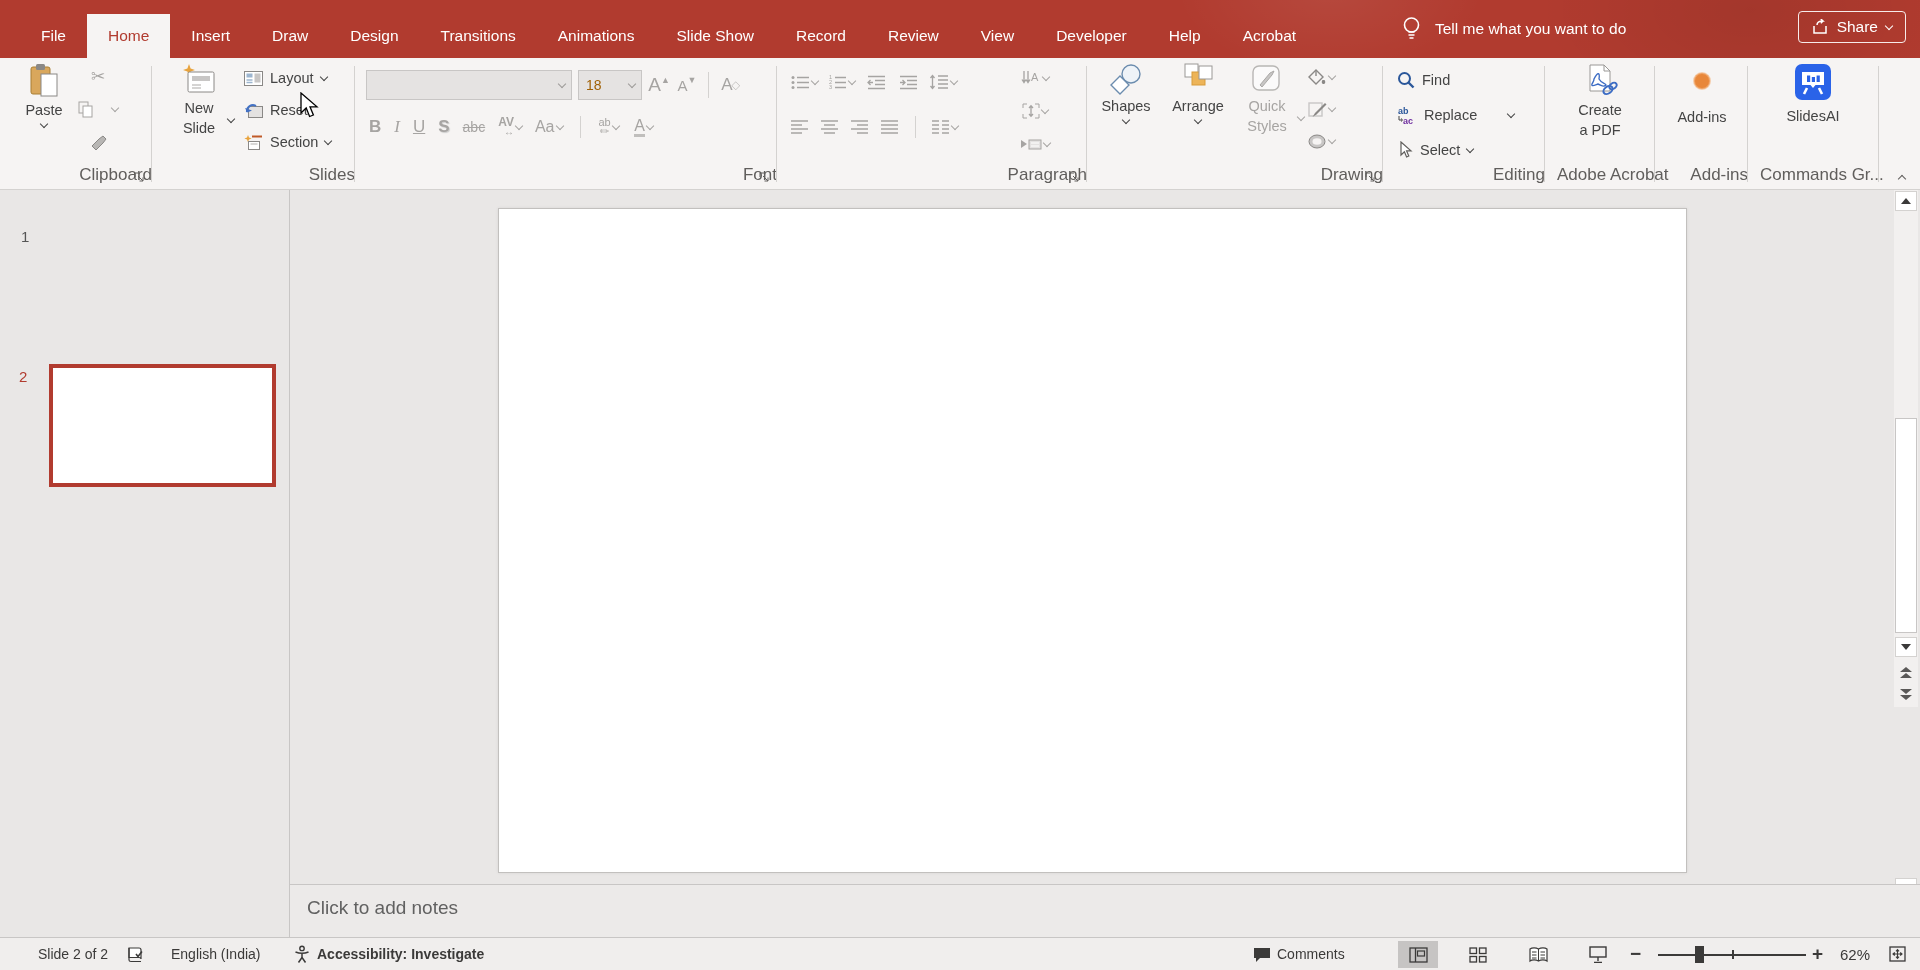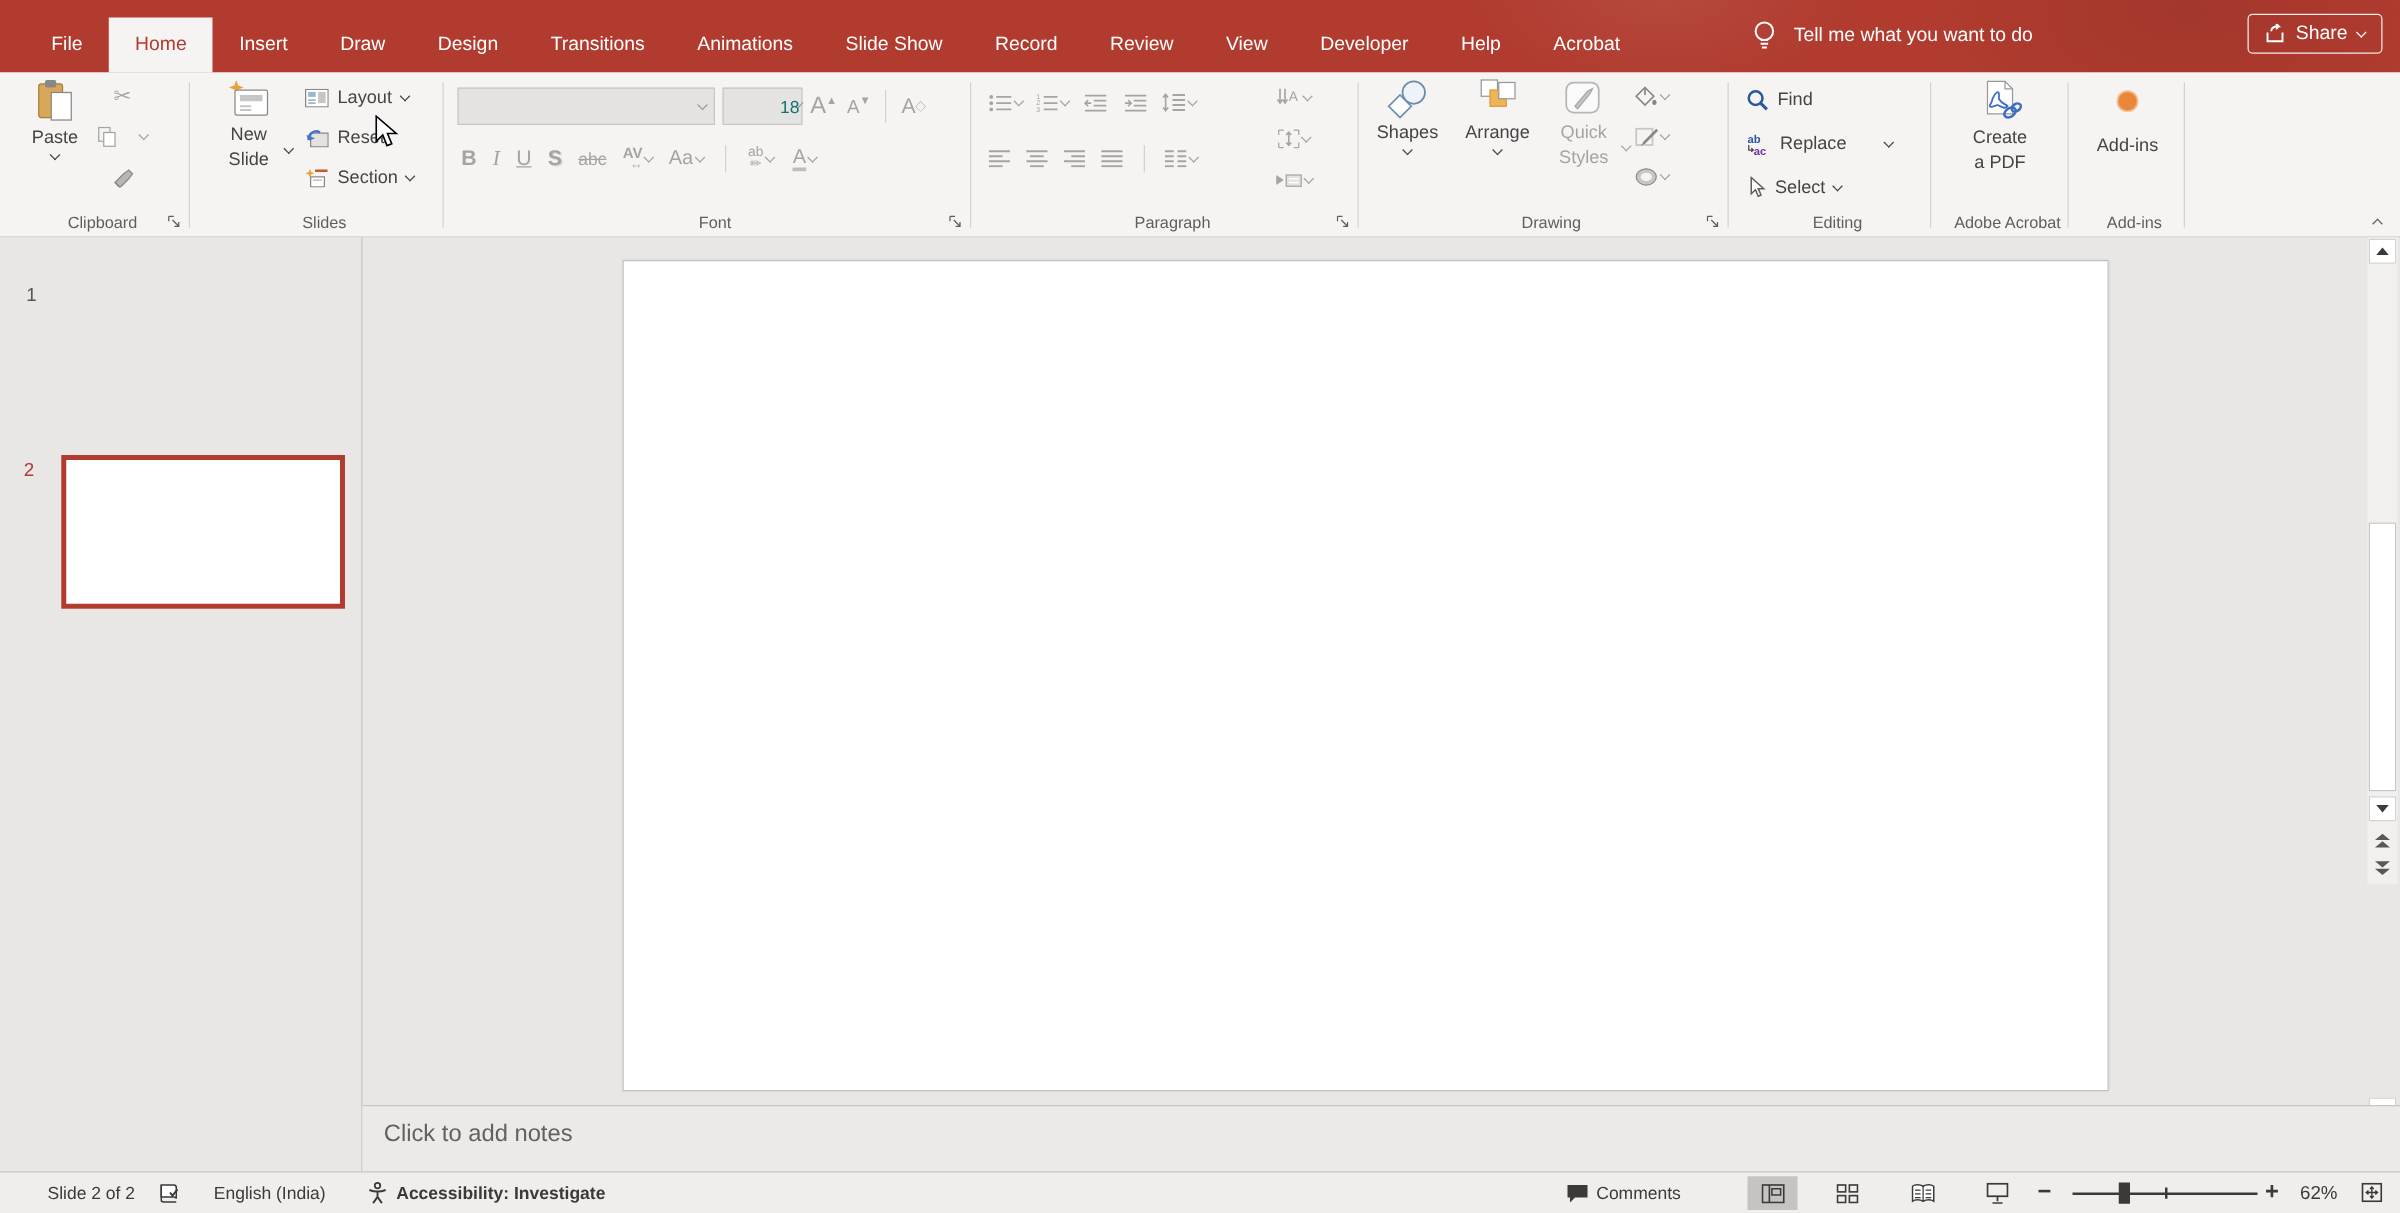--- a/index.html
+++ b/index.html
@@ -21,32 +21,32 @@
   .tab{height:44px; line-height:44px; padding:0 21px; color:#fff; font-size:15.5px; cursor:default;}
   .tab.active{background:var(--ribbon-bg); color:var(--brand-red);}
   .tellme{position:absolute; left:1402px; top:0; height:58px; display:flex; align-items:center; gap:14px; color:#fff; font-size:15.5px; z-index:2;}
   .share-btn{position:absolute; right:14px; top:11px; height:32px; display:flex; align-items:center; gap:8px;
     border:1px solid rgba(255,255,255,.9); border-radius:4px; padding:12px 13px; color:#fff; font-size:15.5px; z-index:2;}
 
   
   .ribbon{position:absolute; left:0; top:58px; width:1920px; height:132px; background:var(--ribbon-bg); border-bottom:1px solid var(--line); color:var(--ink);}
   .grp{position:absolute; top:0; height:132px;}
   .grp::after{content:""; position:absolute; right:0; top:8px; bottom:8px; width:1px; background:var(--line);}
-  .grp-label{position:absolute; bottom:5px; left:12px; right:0; text-align:center; font-size:13px; color:var(--label); white-space:nowrap;}
+  .grp-label{position:absolute; bottom:5px; left:12px; right:0; text-align:right; font-size:17px; color:var(--label); white-space:nowrap;}
   .launcher{position:absolute; bottom:7px; right:7px; width:11px; height:11px;}
   .bigbtn{position:absolute; top:5px; display:flex; flex-direction:column; align-items:center; gap:2px; font-size:14.5px; color:var(--ink); text-align:center;}
   .bigbtn .lbl{line-height:1.35; white-space:pre-line;}
   .bigbtn.dis{color:var(--ink-dim);}
   .cv{display:inline-block; width:6px; height:6px; border-right:1.4px solid currentColor; border-bottom:1.4px solid currentColor; transform:rotate(45deg); vertical-align:middle; margin:-2px 0 0 0;}
   .cv.up{transform:rotate(-135deg); margin-top:4px;}
   .minirow{display:flex; align-items:center; gap:7px; font-size:14.5px; color:var(--ink); height:28px;}
   .vdiv{width:1px; align-self:stretch; background:var(--line); margin:2px 4px;}
   .ghost{color:var(--ink-dim);}
   .fbtn{display:flex; align-items:center; justify-content:center; min-width:22px; height:24px; color:var(--ink-dim); font-size:15px; gap:2px;}
-  .combo{height:30px; background:#e5e3e2; border:1px solid #c8c6c5; display:flex; align-items:center; color:#0f766e; font-size:14px;padding-left:38px;}
+  .combo{height:30px; background:#e5e3e2; border:1px solid #c8c6c5; display:flex; align-items:center; color:#a16207; font-size:14px;}
   .combo .cv{color:#9c9a98; margin-left:auto; margin-right:6px;}
   .row{position:absolute; display:flex; align-items:center;}
 
   
   .slide-panel{position:absolute; left:0; top:190px; width:290px; height:747px; background:var(--canvas-bg); border-right:1px solid #c8c6c5;}
   .thumb-num{position:absolute; font-size:15px; color:#555;}
   .thumb{position:absolute; background:#fff; border:1px solid #bdbbb9;}
   .thumb.sel{border:4px solid var(--brand-red);}
   .thumb-title{position:absolute; left:50%; top:34%; transform:translateX(-50%); width:160px; text-align:center; font-size:10.5px; font-weight:bold; color:#1a1a1a; line-height:1.2;}
   .canvas{position:absolute; left:498px; top:208px; width:1189px; height:665px; background:#fff; border:1px solid #c2c0be; box-shadow:0 0 3px rgba(0,0,0,.08);}
@@ -480,20 +480,34 @@
       <div class="bigbtn" style="left:17px;width:60px;top:14px;">
         <svg width="18" height="18" viewBox="0 0 18 18">
             <circle cx="9" cy="9" r="8" fill="#e8873a"></circle>
             <circle cx="9" cy="9" r="8" fill="none" stroke="#f3b27c" stroke-width="2" opacity=".6"></circle>
           </svg>
         <span class="lbl" style="margin-top:16px;">Add-ins</span>
       </div>
       <div class="grp-label">Add-ins</div>
     </section>
 
+    <section class="grp" style="left:1748px;width:131px;">
+      <div class="bigbtn" style="left:33px;width:64px;">
+        <svg width="38" height="38" viewBox="0 0 38 38">
+          <rect x="1" y="1" width="36" height="36" rx="7" fill="#2a63e8"></rect>
+          <path d="M8 9 h22 v13 h-8.5 l-2.5 3 -2.5-3 H8 z" fill="#fff"></path>
+          <rect x="13" y="12.5" width="3.2" height="6.5" fill="#2a63e8"></rect>
+          <rect x="17.8" y="14" width="3.2" height="5" fill="#2a63e8"></rect>
+          <rect x="22.6" y="12.5" width="3.2" height="6.5" fill="#2a63e8"></rect>
+          <path d="M13 25 l-3 6 M25 25 l3 6" stroke="#fff" stroke-width="2.6"></path>
+        </svg>
+        <span class="lbl" style="margin-top:4px;">SlidesAI</span>
+      </div>
+      <div class="grp-label">Commands Gr...</div>
+    </section>
 
   </div>
 
   <div class="collapse">
     <span class="cv up"></span>
   </div>
 
   <svg class="cursor" style="left:299px;top:92px;" width="21" height="28" viewBox="0 0 21 28">
     <path d="M2 1 L2 21 L7.2 16 L10.6 24.5 L14.4 23 L11 14.8 L18 14.8 Z" fill="#fff" stroke="#000" stroke-width="1.3"></path>
   </svg>

